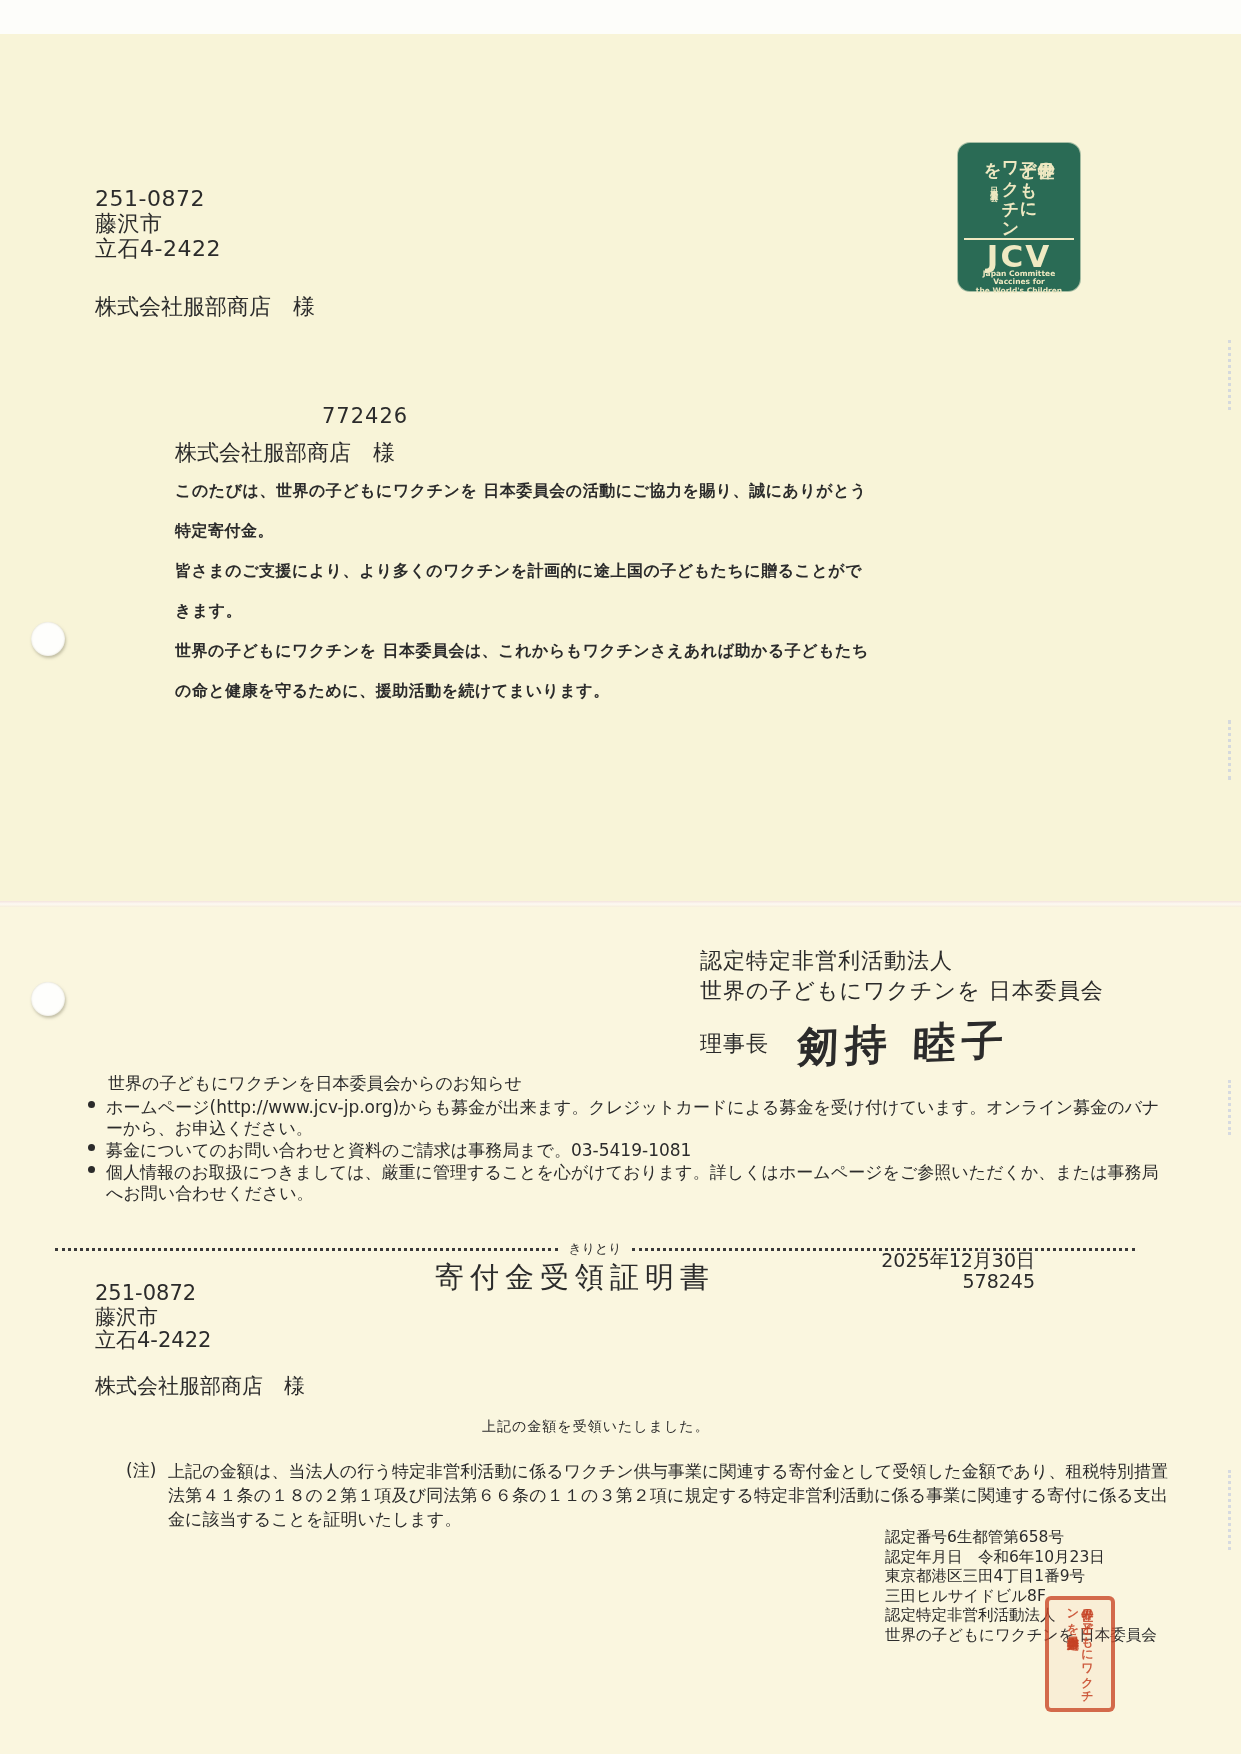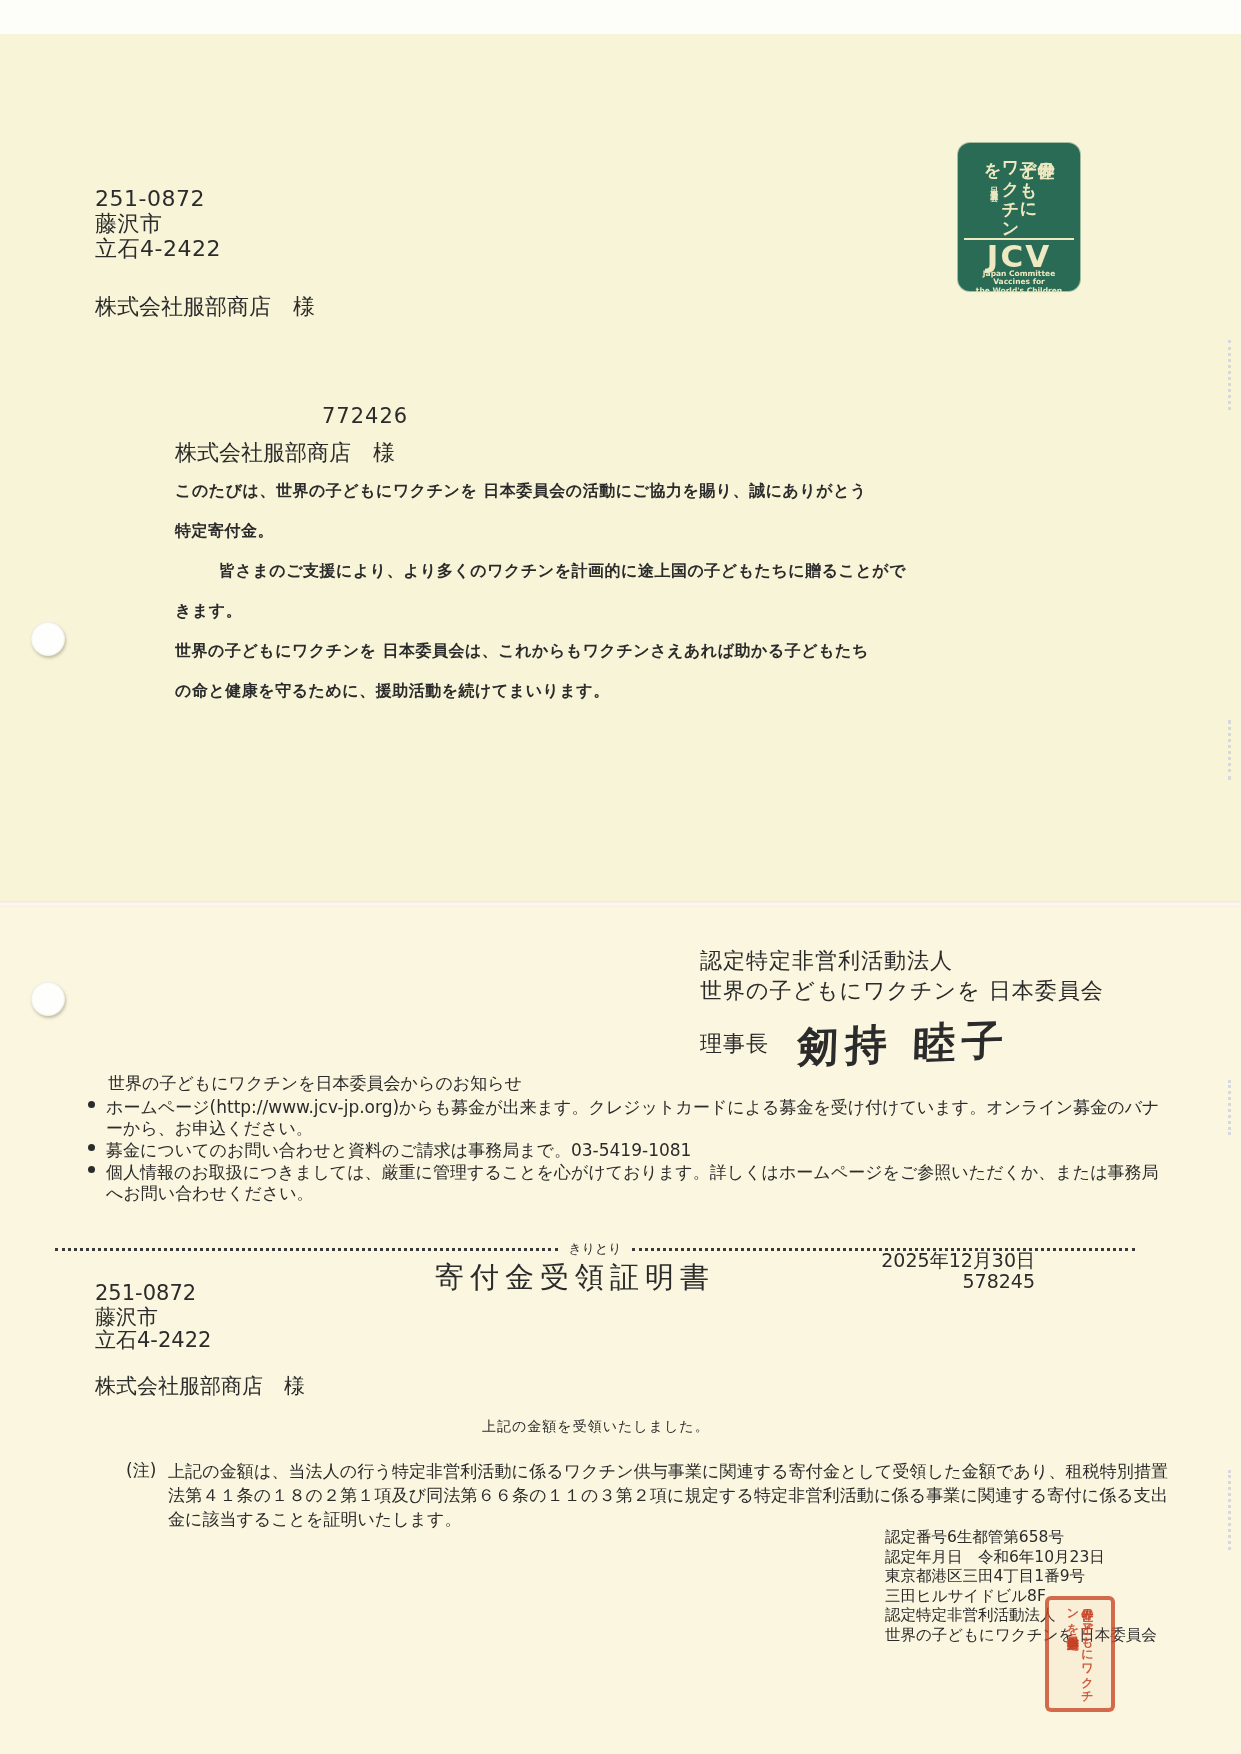--- a/index.html
+++ b/index.html
@@ -107,21 +107,21 @@
       <span>Vaccines for</span><br>
       <span>the World's Children</span>
     </div>
   </div>
 
   <div class="abs refnum" style="left:322px;top:396px;margin-top:8px;">772426</div>
   <div class="abs name-line" style="left:175px;top:438px;">株式会社服部商店　様</div>
 
   <div class="abs body-line" style="left:175px;top:481px;">このたびは、世界の子どもにワクチンを 日本委員会の活動にご協力を賜り、誠にありがとう</div>
   <div class="abs body-line" style="left:175px;top:521px;">特定寄付金。</div>
-  <div class="abs body-line" style="left:175px;top:561px;margin-left:44px;">皆さまのご支援により、より多くのワクチンを計画的に途上国の子どもたちに贈ることがで</div>
+  <div class="abs body-line" style="left:175px;top:561px;">皆さまのご支援により、より多くのワクチンを計画的に途上国の子どもたちに贈ることがで</div>
   <div class="abs body-line" style="left:175px;top:601px;">きます。</div>
   <div class="abs body-line" style="left:175px;top:681px;">の命と健康を守るために、援助活動を続けてまいります。</div>
   <div class="abs body-line" style="left:175px;top:641px;">世界の子どもにワクチンを 日本委員会は、これからもワクチンさえあれば助かる子どもたち</div>
 
   <div class="abs" style="left:700px;top:946px;z-index:1;">
     <div class="sig-line">認定特定非営利活動法人</div>
     <div class="sig-line">世界の子どもにワクチンを 日本委員会</div>
     <div style="display:flex;align-items:center;gap:28px;margin-top:10px;">
       <span class="sig-line">理事長</span>
       <span class="sig-name">剱持 睦子</span>

